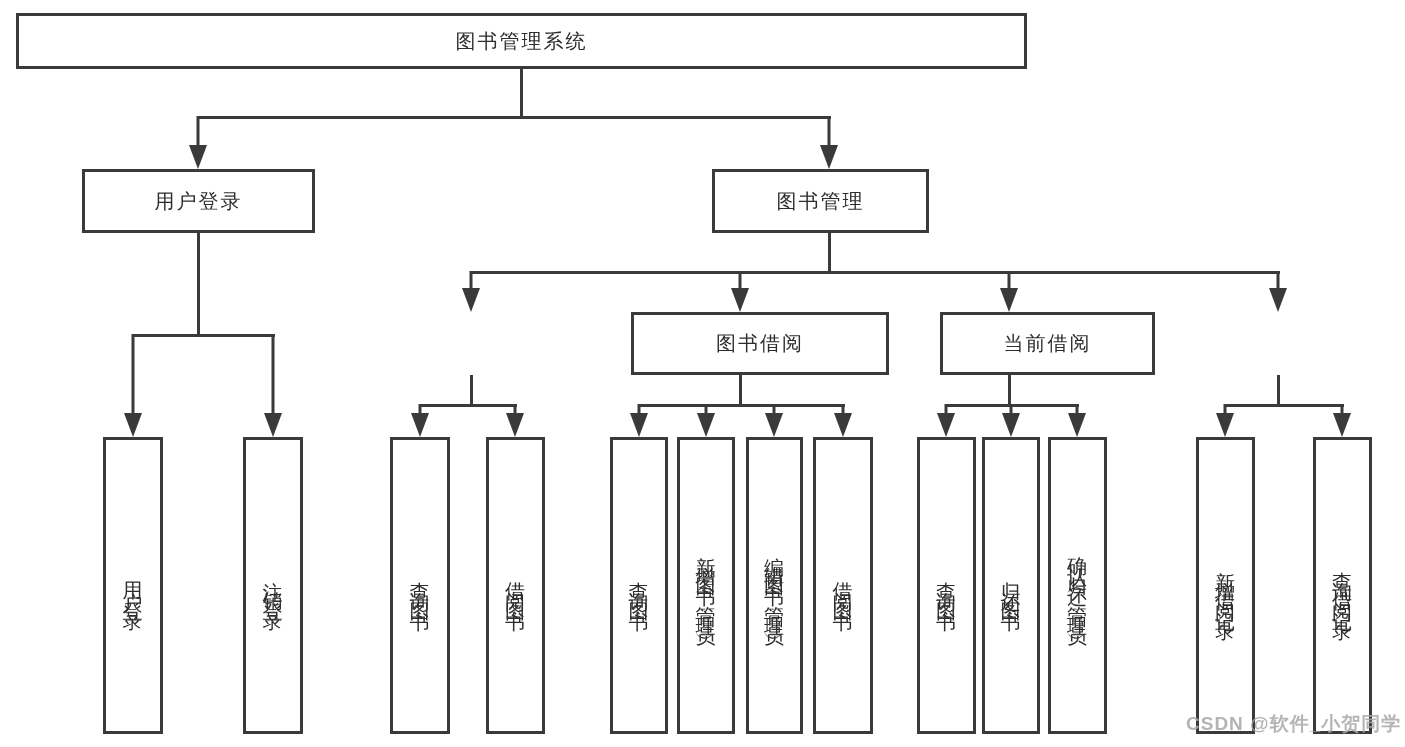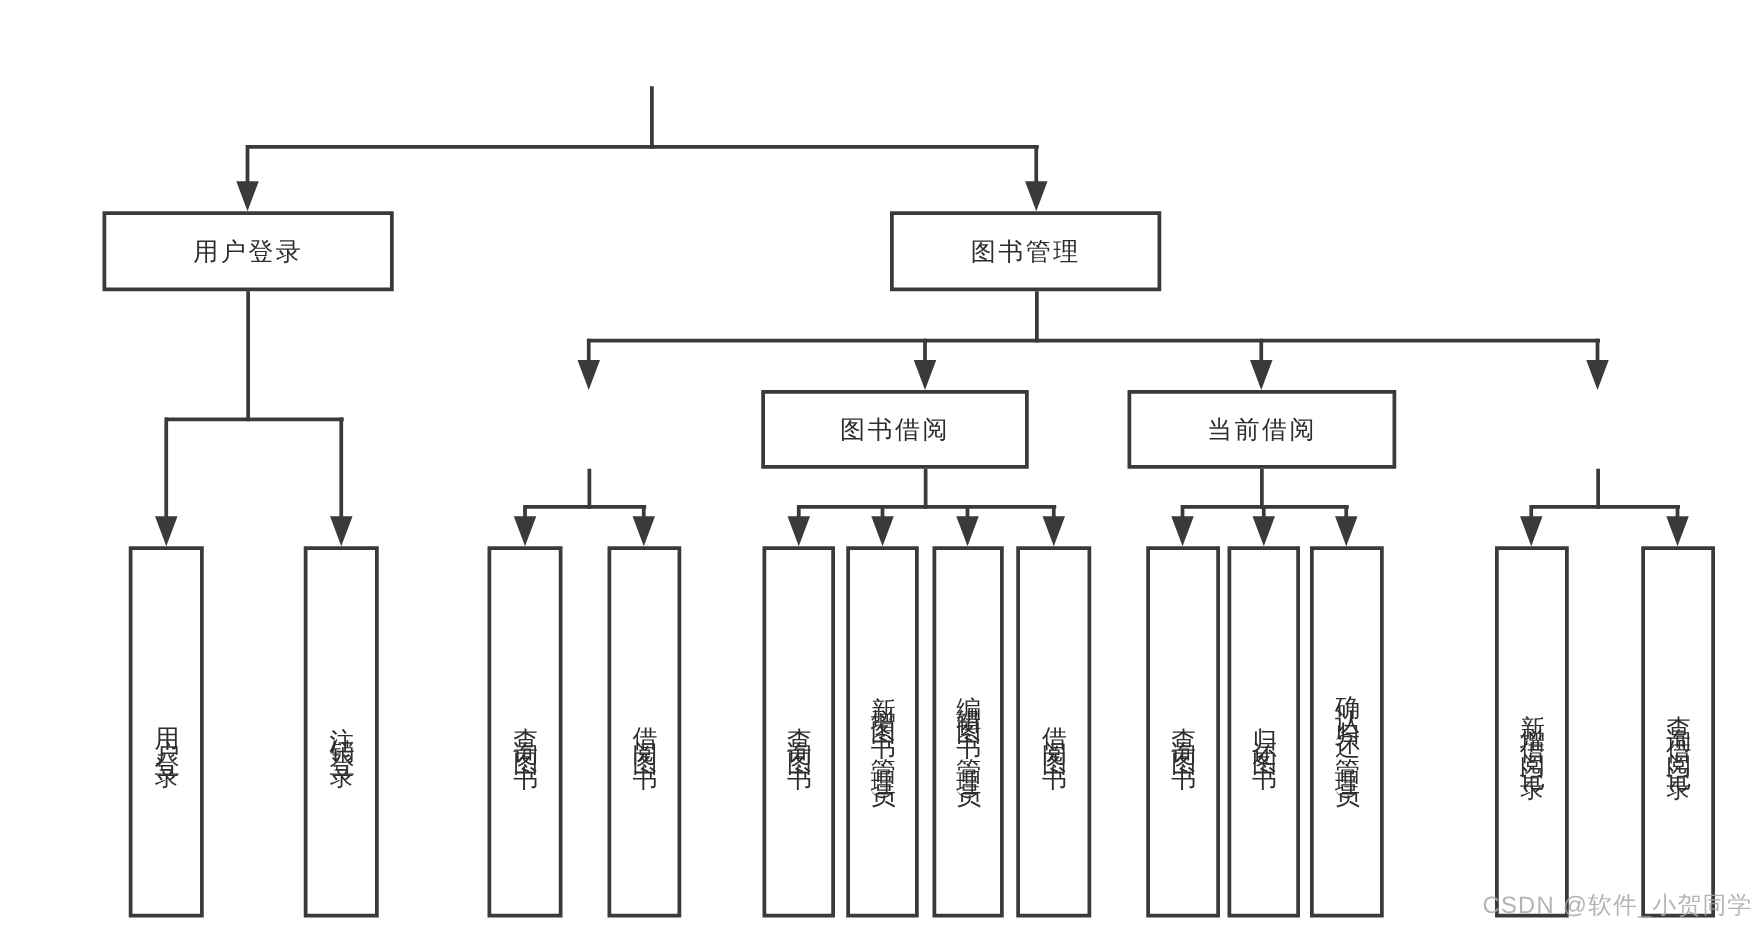--- a/index.html
+++ b/index.html
@@ -60,39 +60,43 @@
   }
   .watermark{
     position:absolute;
     left:1186px;top:711px;
     font-size:19px;
     letter-spacing:1px;
     color:var(--wm);
     opacity:.85;
     z-index:9;
     white-space:nowrap;
+    font-weight:bold;
   }
 </style>
 </head>
 <body>
 
 <div class="canvas">
 
+  <div class="hbox" style="left:16px;top:13px;width:1011px;height:56px">
+    <span>图书管理系统</span>
+  </div>
 
   <div class="hbox" style="left:82px;top:169px;width:233px;height:64px">
     <span>用户登录</span>
   </div>
   <div class="hbox" style="left:712px;top:169px;width:217px;height:64px">
     <span>图书管理</span>
   </div>
 
-  <div class="hbox" style="left:609px;top:312px;width:214px;height:63px">
+  <div class="hbox" style="left:631px;top:312px;width:258px;height:63px">
     <span>图书借阅</span>
   </div>
-  <div class="hbox" style="left:902px;top:312px;width:215px;height:63px">
+  <div class="hbox" style="left:940px;top:312px;width:215px;height:63px">
     <span>当前借阅</span>
   </div>
 
   <div class="leaf" style="left:103px;top:437px;width:60px;height:297px">
     <span>用户登录</span>
   </div>
   <div class="leaf" style="left:243px;top:437px;width:60px;height:297px">
     <span>注销登录</span>
   </div>
 

